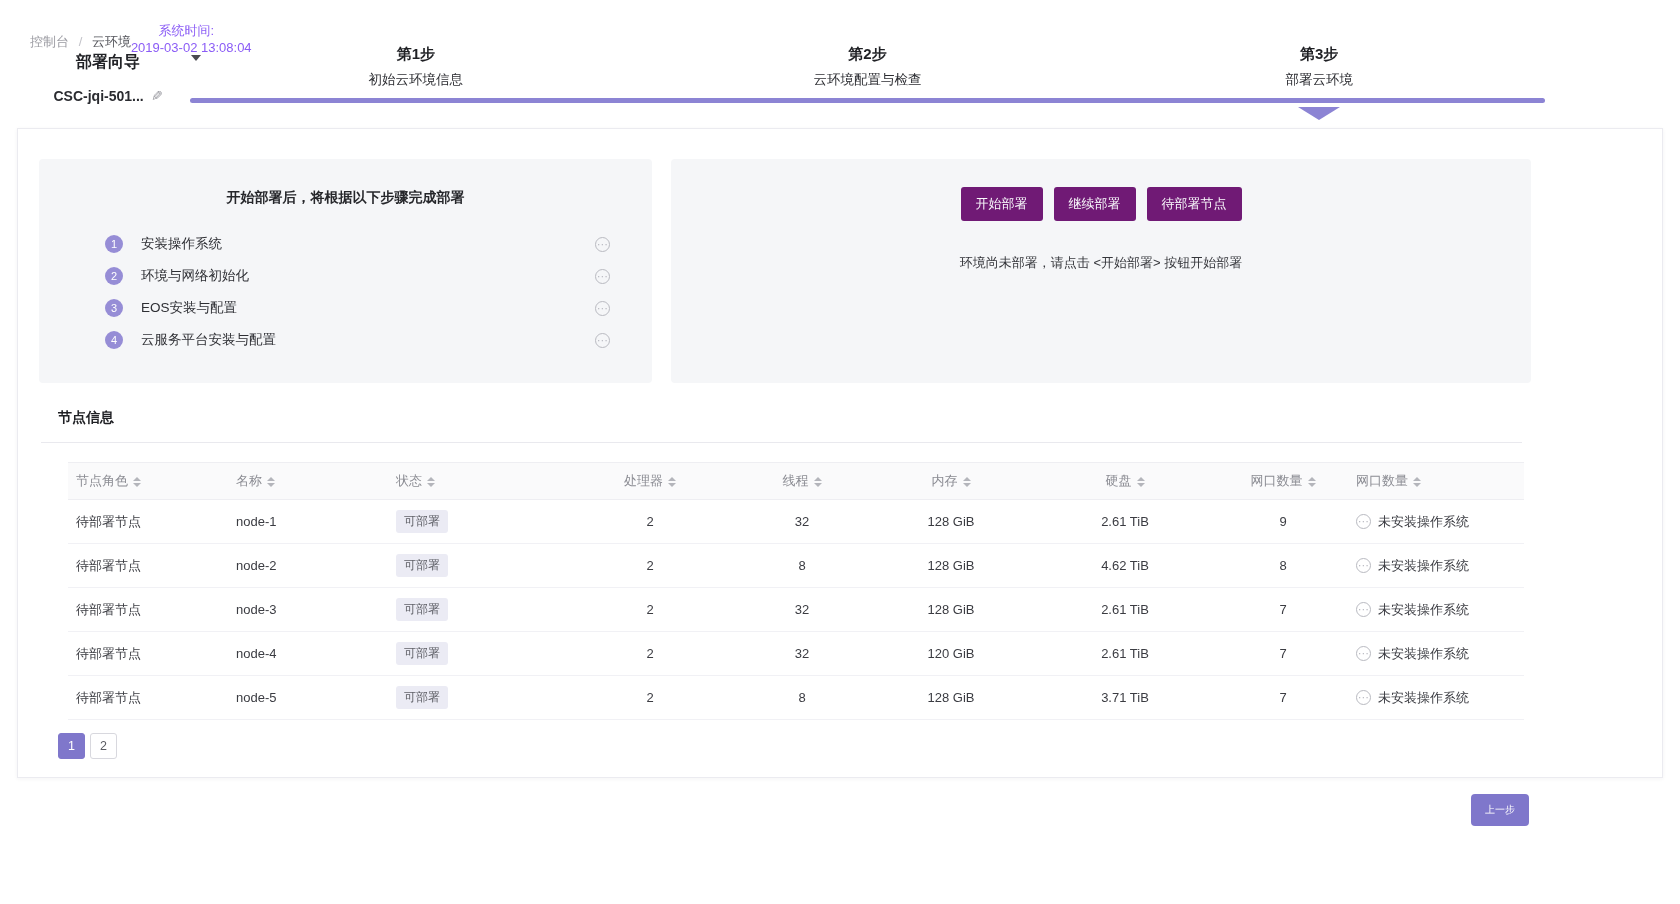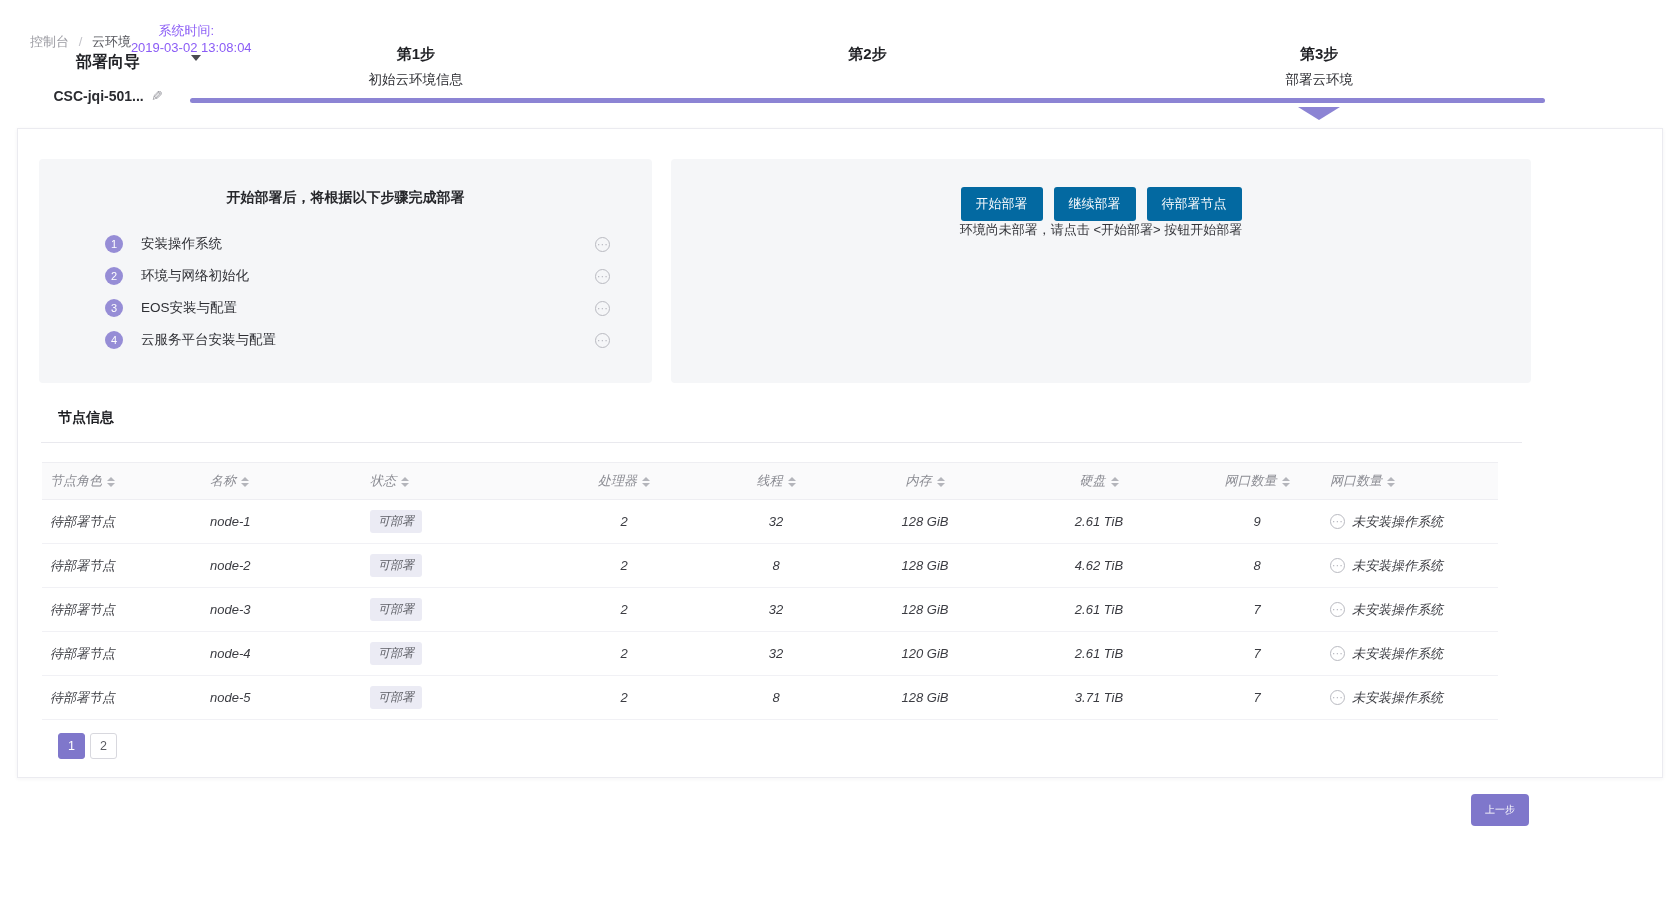--- a/index.html
+++ b/index.html
@@ -59,30 +59,30 @@
   .dsteps { margin: 26px 42px 0 66px; }
   .dstep { display: flex; align-items: center; height: 22px; margin-bottom: 10px; }
   .dstep-num { width: 18px; height: 18px; border-radius: 50%; background: #968dd6;
     color: #fff; font-size: 11px; line-height: 18px; text-align: center; flex: none; }
   .dstep-label { margin-left: 18px; font-size: 13.5px; color: #2e2f34; }
   .pending-icon { margin-left: auto; width: 15px; height: 15px; border-radius: 50%;
     border: 1px solid #b9bac1; color: #b9bac1; font-size: 11px; line-height: 12px;
     text-align: center; flex: none; }
 
   .action-btn-row { display: flex; justify-content: center; gap: 11px; padding-top: 28px; }
-  .gray-btn { background: #0369a1; color: #fafbfd; border: none; border-radius: 3px;
+  .gray-btn { background: #701a75; color: #fafbfd; border: none; border-radius: 3px;
     font-size: 13px; padding: 8px 15px; font-family: inherit; cursor: not-allowed; }
-  .action-msg { text-align: center; font-size: 13px; color: #35363b; }
+  .action-msg { text-align: center; margin-top: 33px; font-size: 13px; color: #35363b; }
 
   
   .node-title { margin: 26px 0 8px 40px; font-size: 14px; font-weight: bold; color: #202125; }
   .node-divider { height: 1px; background: #e9e9ee; margin: 15px 140px 0 23px; }
 
-  table.node-table { margin: 19px 0 0 24px; width: 1456px; border-collapse: collapse;
-                     table-layout: fixed; font-style: italic; }
+  table.node-table { margin: 19px 0 0 50px; width: 1456px; border-collapse: collapse;
+                     table-layout: fixed; }
   .node-table th { background: #fafafb; font-weight: normal; font-size: 13px; color: #8b8c93;
     padding: 9px 8px; border-top: 1px solid #eeeef2; border-bottom: 1px solid #eeeef2;
     text-align: left; cursor: pointer; }
   .node-table th.c, .node-table td.c { text-align: center; }
   .node-table td { font-size: 13px; color: #3b3c42; padding: 10px 8px;
     border-bottom: 1px solid #f1f1f5; }
   .sorter { display: inline-block; vertical-align: middle; margin-left: 5px; width: 8px; }
   .sorter i { display: block; width: 0; height: 0; margin: 0 auto;
     border-left: 4px solid transparent; border-right: 4px solid transparent; }
   .sorter .up { border-bottom: 4px solid #b4b5bb; margin-bottom: 2px; }
@@ -128,20 +128,21 @@
 </div>
 
 <div class="steps-track">
   <div class="steps-row">
     <div class="step">
       <div class="step-num">第1步</div>
       <div class="step-label">初始云环境信息</div>
     </div>
     <div class="step">
       <div class="step-num">第2步</div>
+      <div class="step-label">云环境配置与检查</div>
     </div>
     <div class="step">
       <div class="step-num">第3步</div>
       <div class="step-label">部署云环境</div>
     </div>
   </div>
   <div class="track-line"></div>
   <div class="track-arrow"></div>
 </div>
 

